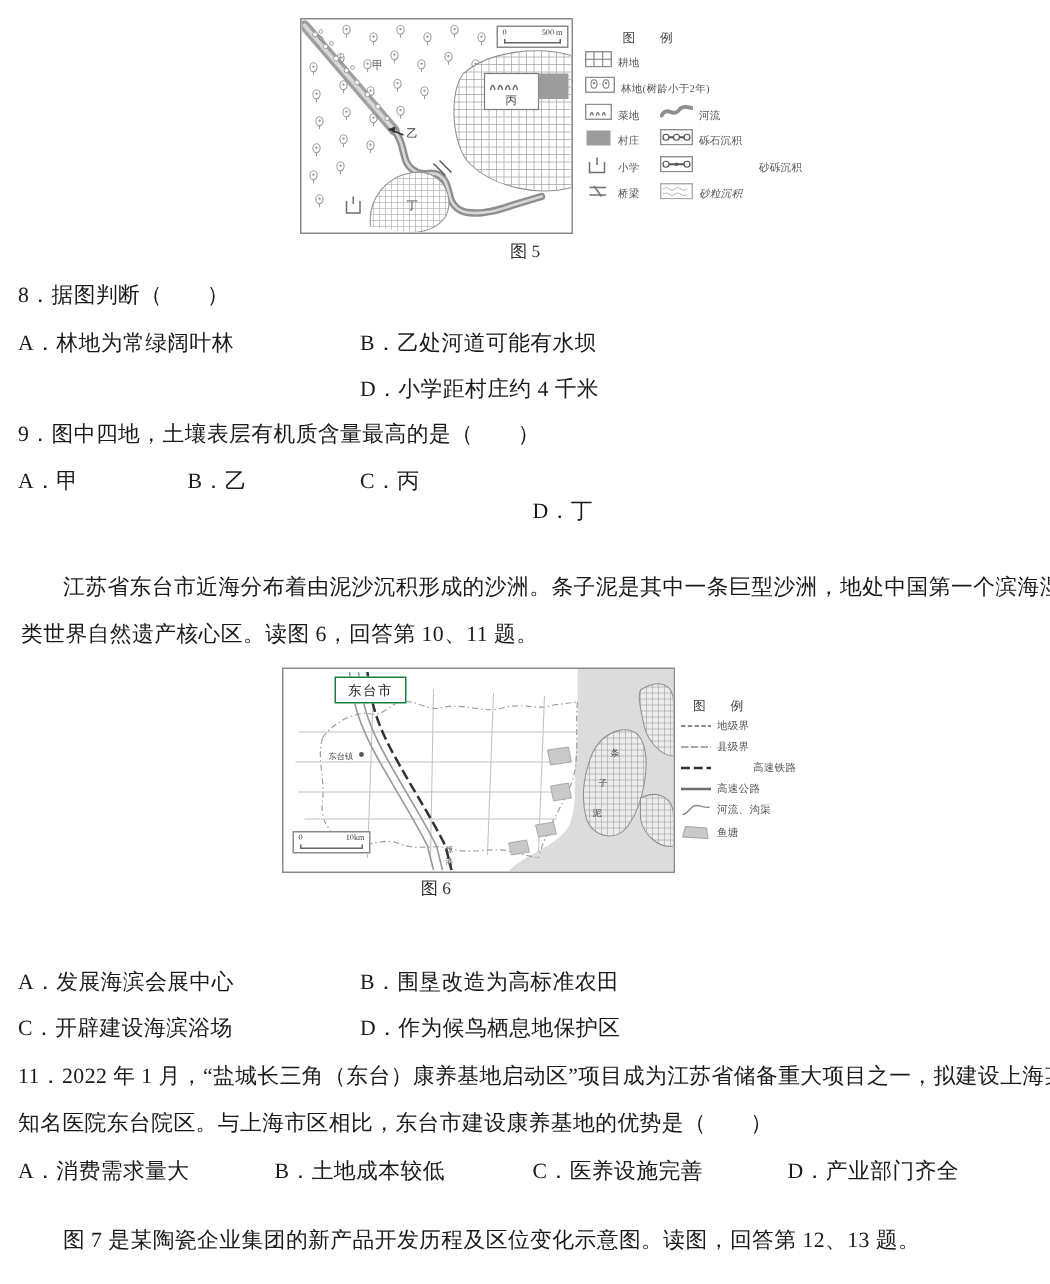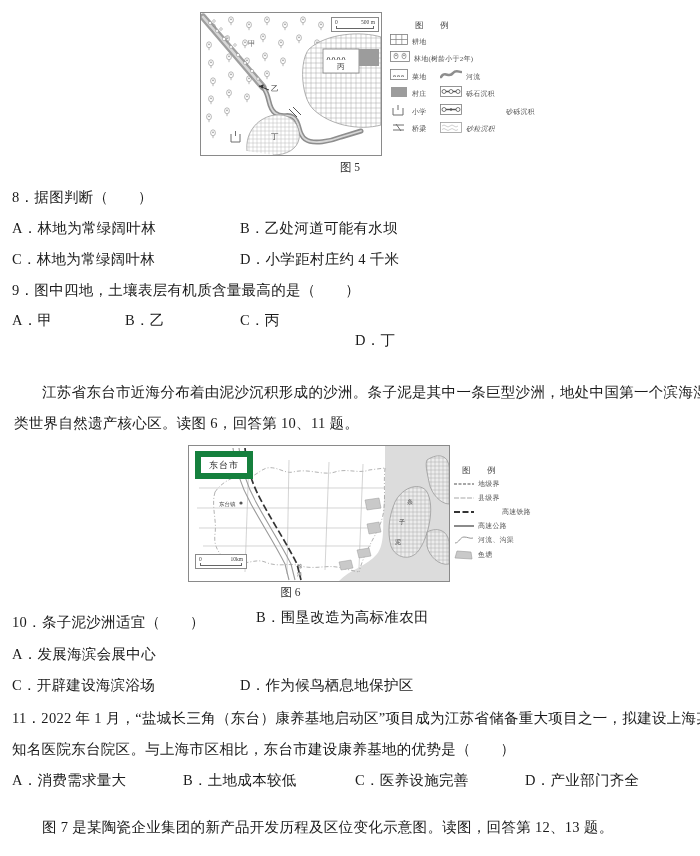--- a/index.html
+++ b/index.html
@@ -59,23 +59,23 @@
     position:absolute;border:1px solid #8a8a8a;background:#fff;
     font-size:5.5px;color:#444;
   }
   .scalebar .sbar{
     position:absolute;left:4px;right:4px;bottom:2px;height:2px;
     border-left:1px solid #666;border-right:1px solid #666;border-bottom:1px solid #666;
   }
   .sb-l{position:absolute;left:3px;top:1px;}
   .sb-r{position:absolute;right:3px;top:1px;}
   .titlebox{
-    position:absolute;border:6px solid #15803d;background:#fff;
+    position:absolute;border:1px solid #15803d;background:#fff;
     font-size:9px;letter-spacing:1px;color:#222;
-    display:flex;align-items:center;justify-content:center;
+    display:flex;align-items:center;justify-content:center;margin-left:28px;
   }
   svg{display:block;}
 </style>
 </head>
 <body>
 
 <div class="page">
 
   <div class="fig" style="left:195px;top:12px;width:310px;height:165px;">
 
@@ -348,21 +348,20 @@
       </svg>
       <div class="legend-item" style="left:78px;top:112px;font-style:italic;">砂粒沉积</div>
     </div>
 
     <div class="fig-caption" style="left:0;top:148px;">图 5</div>
   </div>
 
   <div class="qline" style="left:12px;top:188px;">8．据图判断（　　）</div>
   <div class="opt" style="left:12px;top:219px;">A．林地为常绿阔叶林</div>
   <div class="opt" style="left:240px;top:219px;">B．乙处河道可能有水坝</div>
-  <div class="opt" style="left:12px;top:250px;">C．林地为常绿阔叶林</div>
   <div class="opt" style="left:240px;top:250px;">D．小学距村庄约 4 千米</div>
 
   <div class="qline" style="left:12px;top:281px;">9．图中四地，土壤表层有机质含量最高的是（　　）</div>
   <div class="opt" style="left:12px;top:311px;">A．甲</div>
   <div class="opt" style="left:125px;top:311px;">B．乙</div>
   <div class="opt" style="left:240px;top:311px;">C．丙</div>
   <div class="opt" style="left:355px;top:311px;margin-top:20px;">D．丁</div>
 
   <div class="qline" style="left:14px;top:383px;">
     <span style="display:inline-block;width:28px;"></span><span>江苏省东台市近海分布着由泥沙沉积形成的沙洲。条子泥是其中一条巨型沙洲，地处中国第一个滨海湿地</span>
@@ -555,23 +554,22 @@
 
       <svg class="swatch" width="20" height="10" style="left:0px;top:85px;">
         <polygon points="1,8 3,1 17,2 18,9" fill="#c9c9c9" stroke="#9a9a9a" stroke-width="0.6"></polygon>
       </svg>
       <div class="legend-item" style="left:24px;top:85px;">鱼塘</div>
     </div>
 
     <div class="fig-caption" style="left:-60px;top:140px;width:325px;">图 6</div>
   </div>
 
-  <div class="qline" style="left:12px;top:613px;">10．条子泥沙洲适宜（　　）</div>
   <div class="opt" style="left:12px;top:645px;">A．发展海滨会展中心</div>
-  <div class="opt" style="left:240px;top:608px;margin-left:16px;">B．围垦改造为高标准农田</div>
+  <div class="opt" style="left:240px;top:645px;">B．围垦改造为高标准农田</div>
   <div class="opt" style="left:12px;top:676px;">C．开辟建设海滨浴场</div>
   <div class="opt" style="left:240px;top:676px;">D．作为候鸟栖息地保护区</div>
 
   <div class="qline" style="left:12px;top:709px;">11．2022 年 1 月，“盐城长三角（东台）康养基地启动区”项目成为江苏省储备重大项目之一，拟建设上海某</div>
   <div class="qline" style="left:12px;top:740px;">知名医院东台院区。与上海市区相比，东台市建设康养基地的优势是（　　）</div>
   <div class="opt" style="left:12px;top:771px;">A．消费需求量大</div>
   <div class="opt" style="left:183px;top:771px;">B．土地成本较低</div>
   <div class="opt" style="left:355px;top:771px;">C．医养设施完善</div>
   <div class="opt" style="left:525px;top:771px;">D．产业部门齐全</div>
 

